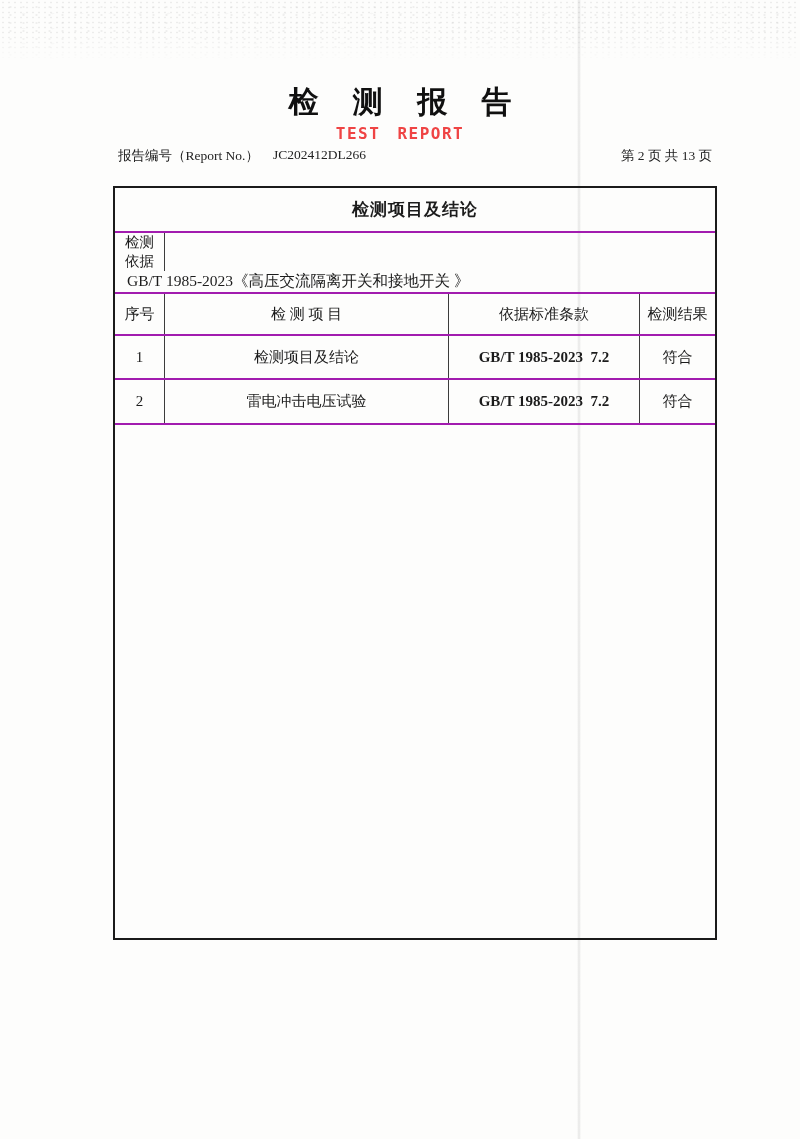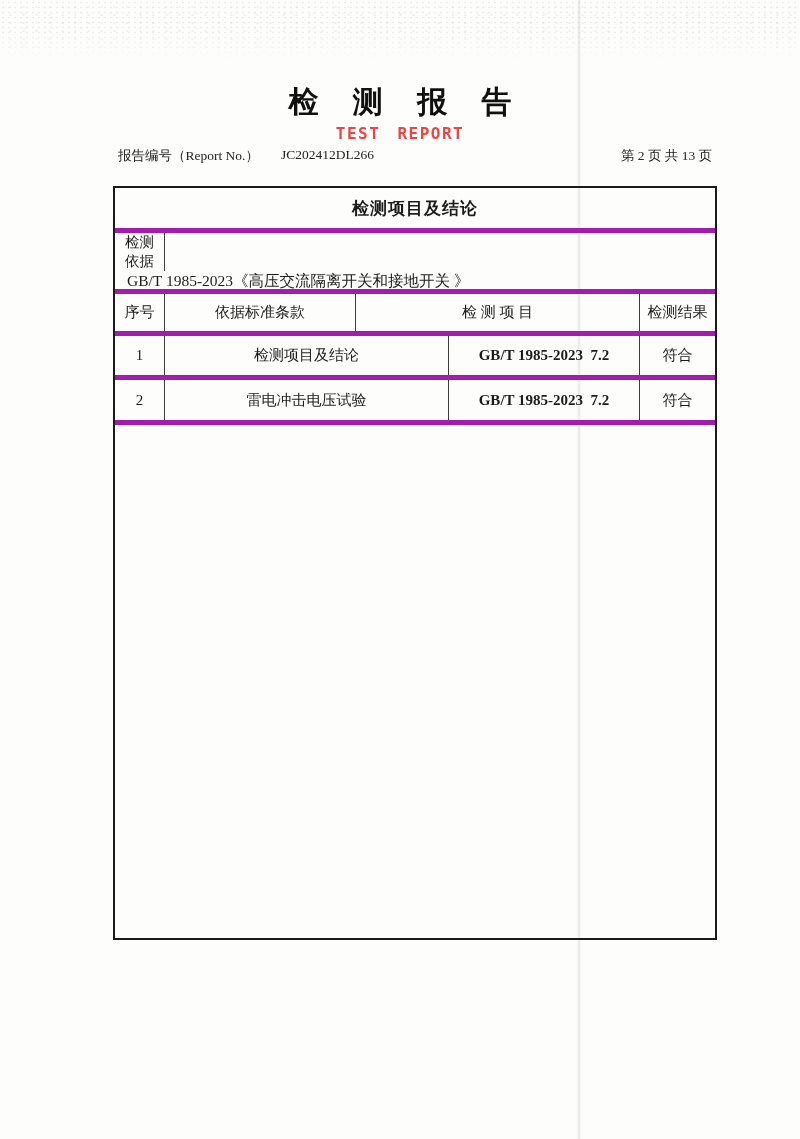--- a/index.html
+++ b/index.html
@@ -64,35 +64,35 @@
   .meta-row {
     position: absolute;
     top: 147px; left: 118px;
     width: 594px;
     display: flex;
     justify-content: space-between;
     align-items: baseline;
     font-size: 13.5px;
     color: #222;
   }
-  .report-no { display: flex; gap: 22px; }
+  .report-no { display: flex; gap: 14px; }
   
   .report-table {
     position: absolute;
     left: 113px; top: 186px;
     width: 604px; height: 754px;
     border: 2px solid #1b1b1b;
     box-sizing: border-box;
     display: flex;
     flex-direction: column;
   }
   .trow {
     display: flex;
     box-sizing: border-box;
-    border-bottom: 5px solid #a21caf;
+    border-bottom: 2px solid #a21caf;
   }
   .row-section  { height: 45px; }
   .row-basis    { height: 61px; flex-direction: column; }
   .row-colhead  { height: 42px; }
   .row-data1    { height: 44px; }
   .row-data2    { height: 45px; }
   .row-remarks  { flex: 1; border-bottom: none; display: block; }
   .cell {
     box-sizing: border-box;
     display: flex;
@@ -157,22 +157,22 @@
   </div>
 
   <div class="trow row-basis">
     <div class="cell rt basis-label">检测
 依据</div>
     <div class="cell basis-value">GB/T 1985-2023《高压交流隔离开关和接地开关 》</div>
   </div>
 
   <div class="trow row-colhead">
     <div class="cell rt c-serial">序号</div>
+    <div class="cell rt c-item">检 测 项 目</div>
     <div class="cell rt c-clause">依据标准条款</div>
-    <div class="cell rt c-item">检 测 项 目</div>
     <div class="cell c-result">检测结果</div>
   </div>
 
   <div class="trow row-data1">
     <div class="cell rt c-serial">1</div>
     <div class="cell rt c-item">检测项目及结论</div>
     <div class="cell rt c-clause pre">GB/T 1985-2023  7.2</div>
     <div class="cell c-result">符合</div>
   </div>
 

